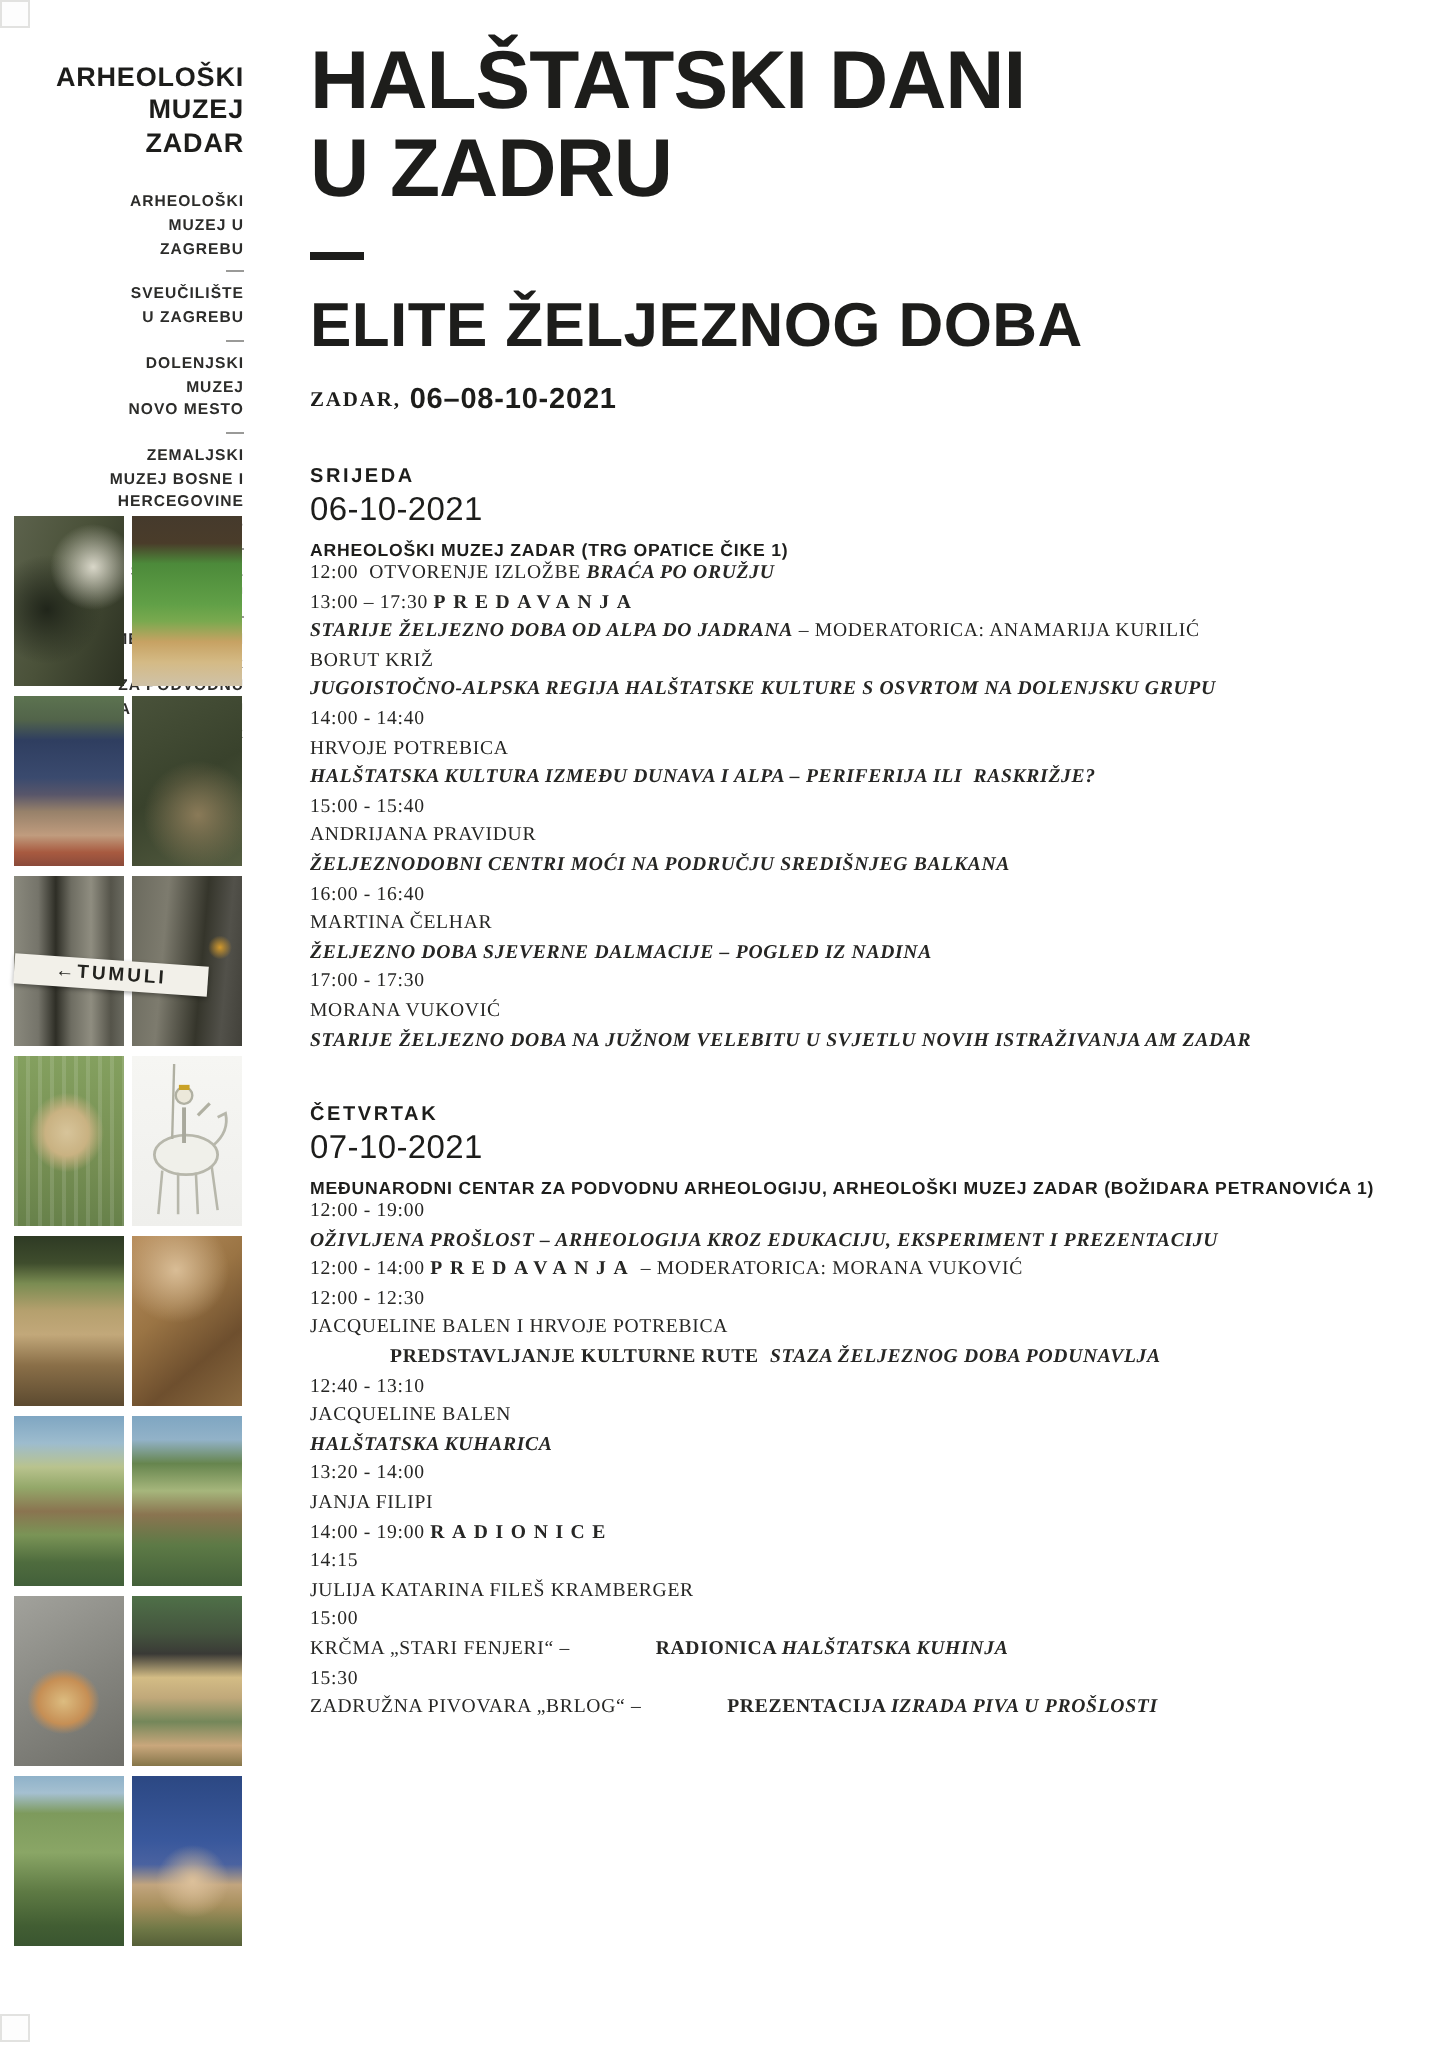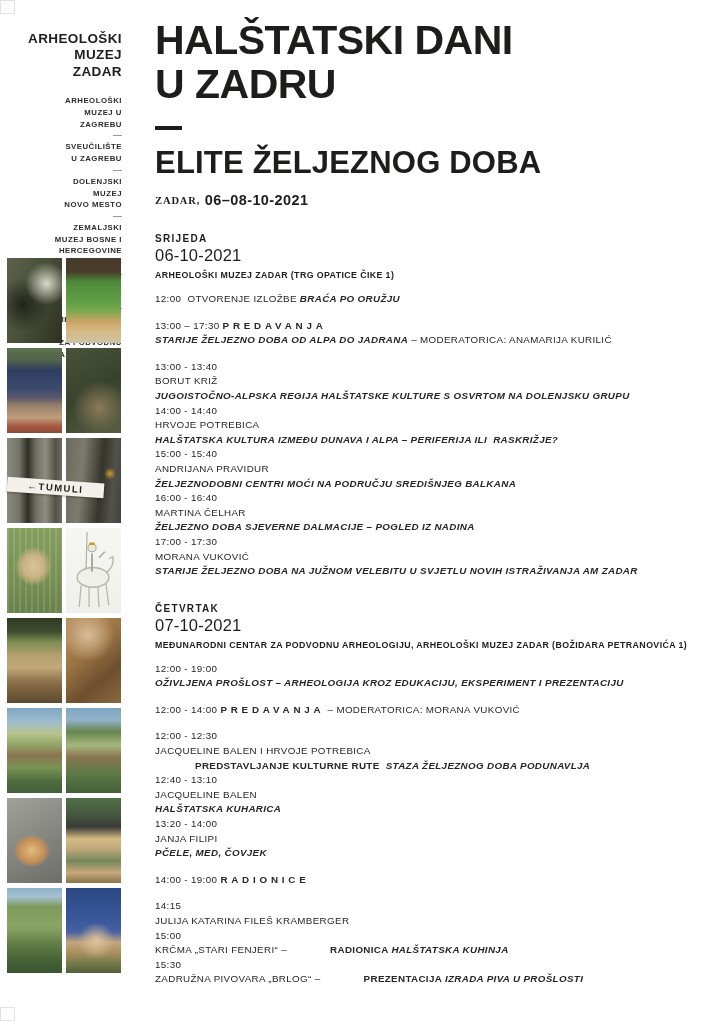--- a/index.html
+++ b/index.html
@@ -35,21 +35,21 @@
   .subtitle{margin:17px 0 0;font-size:31px;line-height:32px;font-weight:700;letter-spacing:.2px;}
   .dateline{margin-top:12px;font-weight:700;}
   .city{font-size:10.5px;letter-spacing:.9px;vertical-align:1px;font-family:Liberation Serif, serif;}
   .daterange{font-size:14.5px;letter-spacing:.4px;}
 
   
   .day{margin-top:24px;}
   .day-name{font-size:10px;font-weight:700;letter-spacing:1.3px;}
   .day-date{font-size:16.5px;font-weight:400;letter-spacing:.2px;margin-top:2px;}
   .day-venue{font-size:8.8px;font-weight:700;letter-spacing:.4px;margin-top:5px;white-space:pre-wrap;}
-  .group{margin-top:12px;}
+  .group{font-family:Liberation Serif, serif;}
   .line{font-size:9.8px;line-height:14.6px;letter-spacing:.35px;white-space:pre-wrap;color:#262624;}
   .sg-plain{font-weight:400;}
   .sg-b{font-weight:700;padding-left:40px;}
   .sg-bi{font-weight:700;font-style:italic;}
   .sg-sp{font-weight:700;letter-spacing:3.8px;}
 </style>
 </head>
 <body>
 
 <div class="page">
@@ -134,21 +134,20 @@
           <div class="day-date">06-10-2021</div>
           <div class="day-venue">ARHEOLOŠKI MUZEJ ZADAR (TRG OPATICE ČIKE 1)</div>
           <div class="group">
             <div class="line"><span class="sg-plain">12:00  OTVORENJE IZLOŽBE </span><span class="sg-bi">BRAĆA PO ORUŽJU</span></div>
           </div>
           <div class="group">
             <div class="line"><span class="sg-plain">13:00 – 17:30 </span><span class="sg-sp">PREDAVANJA</span></div>
             <div class="line"><span class="sg-bi">STARIJE ŽELJEZNO DOBA OD ALPA DO JADRANA</span><span class="sg-plain"> – MODERATORICA: ANAMARIJA KURILIĆ</span></div>
           </div>
           <div class="group">
-            <div class="line"><span class="sg-plain">13:00 - 13:40</span></div>
             <div class="line"><span class="sg-plain">BORUT KRIŽ</span></div>
             <div class="line"><span class="sg-bi">JUGOISTOČNO-ALPSKA REGIJA HALŠTATSKE KULTURE S OSVRTOM NA DOLENJSKU GRUPU</span></div>
             <div class="line"><span class="sg-plain">14:00 - 14:40</span></div>
             <div class="line"><span class="sg-plain">HRVOJE POTREBICA</span></div>
             <div class="line"><span class="sg-bi">HALŠTATSKA KULTURA IZMEĐU DUNAVA I ALPA – PERIFERIJA ILI  RASKRIŽJE?</span></div>
             <div class="line"><span class="sg-plain">15:00 - 15:40</span></div>
             <div class="line"><span class="sg-plain">ANDRIJANA PRAVIDUR</span></div>
             <div class="line"><span class="sg-bi">ŽELJEZNODOBNI CENTRI MOĆI NA PODRUČJU SREDIŠNJEG BALKANA</span></div>
             <div class="line"><span class="sg-plain">16:00 - 16:40</span></div>
             <div class="line"><span class="sg-plain">MARTINA ČELHAR</span></div>
@@ -171,21 +170,20 @@
           </div>
           <div class="group">
             <div class="line"><span class="sg-plain">12:00 - 12:30</span></div>
             <div class="line"><span class="sg-plain">JACQUELINE BALEN I HRVOJE POTREBICA</span></div>
             <div class="line"><span class="sg-b">PREDSTAVLJANJE KULTURNE RUTE </span><span class="sg-bi"> STAZA ŽELJEZNOG DOBA PODUNAVLJA</span></div>
             <div class="line"><span class="sg-plain">12:40 - 13:10</span></div>
             <div class="line"><span class="sg-plain">JACQUELINE BALEN</span></div>
             <div class="line"><span class="sg-bi">HALŠTATSKA KUHARICA</span></div>
             <div class="line"><span class="sg-plain">13:20 - 14:00</span></div>
             <div class="line"><span class="sg-plain">JANJA FILIPI</span></div>
-            <div class="line"><span class="sg-bi">PČELE, MED, ČOVJEK</span></div>
           </div>
           <div class="group">
             <div class="line"><span class="sg-plain">14:00 - 19:00 </span><span class="sg-sp">RADIONICE</span></div>
           </div>
           <div class="group">
             <div class="line"><span class="sg-plain">14:15</span></div>
             <div class="line"><span class="sg-plain">JULIJA KATARINA FILEŠ KRAMBERGER</span></div>
             <div class="line"><span class="sg-plain">15:00</span></div>
             <div class="line"><span class="sg-plain">KRČMA „STARI FENJERI“ – </span><span class="sg-b">RADIONICA </span><span class="sg-bi">HALŠTATSKA KUHINJA</span></div>
             <div class="line"><span class="sg-plain">15:30</span></div>

